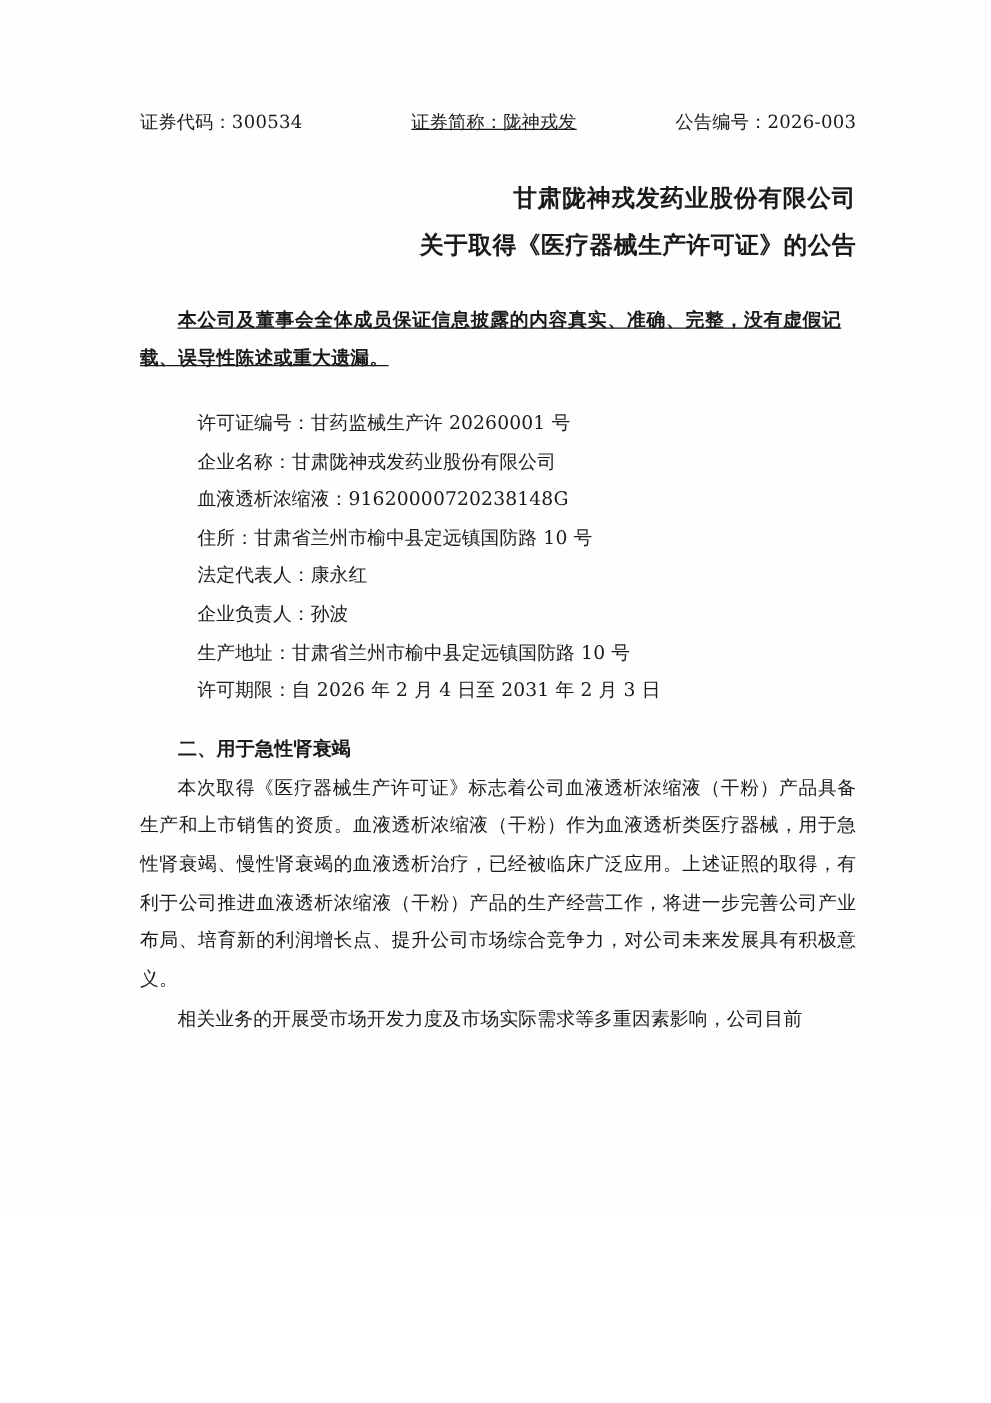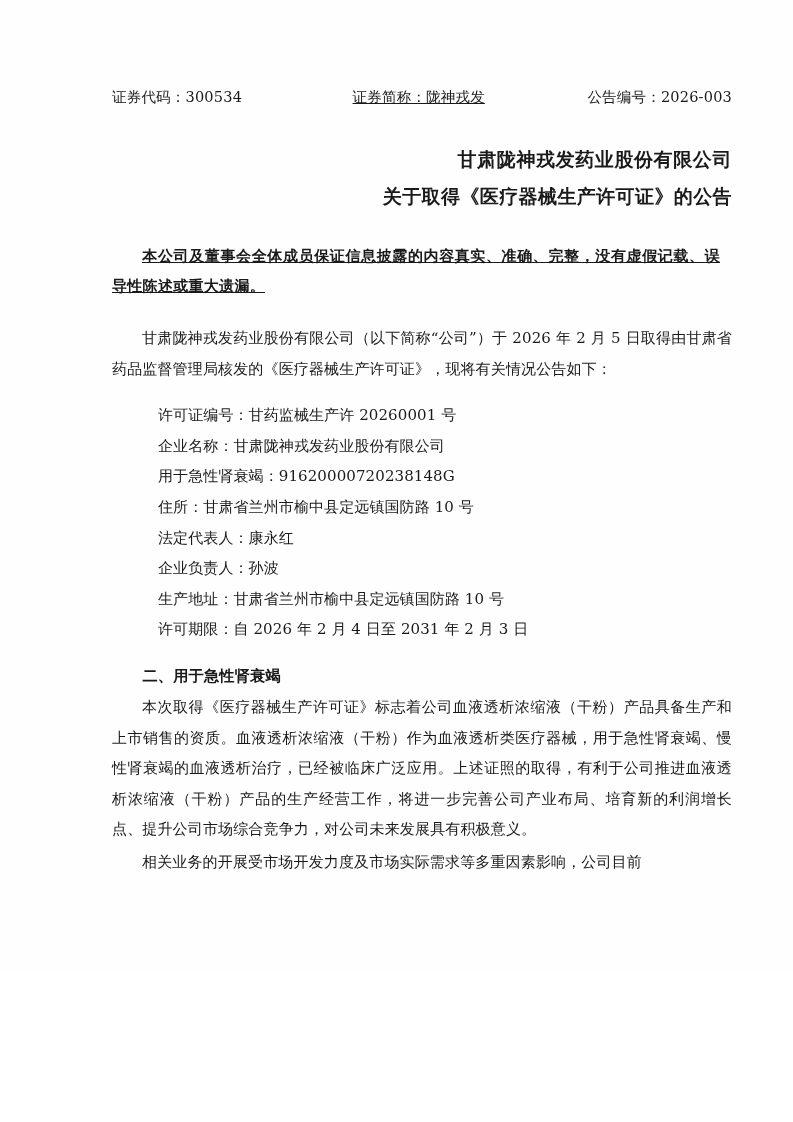--- a/index.html
+++ b/index.html
@@ -12,21 +12,21 @@
     height: 1122px;
     font-family: "DejaVu Serif", "Liberation Serif", serif;
     color: #1a1a1a;
     overflow: hidden;
   }
   .page {
     position: relative;
     width: 793px;
     height: 970px;
     box-sizing: border-box;
-    padding: 88px 61px 0 112px;
+    padding: 88px 108px 0 112px;
     background: #fefefe;
   }
   
   .doc-header {
     display: flex;
     justify-content: space-between;
     align-items: baseline;
     font-size: 14.5px;
     letter-spacing: 0.2px;
     margin-bottom: 34px;
@@ -107,27 +107,26 @@
     <span class="hdr-cell">公告编号：2026-003</span>
   </div>
 
   <div class="title-block">
     <div class="title-line-1">甘肃陇神戎发药业股份有限公司</div>
     <div class="title-line-2">关于取得《医疗器械生产许可证》的公告</div>
   </div>
 
   <p class="statement"><span class="indent"></span><span>本公司及董事会全体成员保证信息披露的内容真实、准确、完整，没有虚假记载、误导性陈述或重大遗漏。</span></p>
 
-  <p class="body">甘肃陇神戎发药业股份有限公司（以下简称“公司”）于 2026 年 2 月 5 日取得由甘肃省药品监督管理局核发的《医疗器械生产许可证》，现将有关情况公告如下：</p>
 
 
   <ul class="license-list">
     <li>许可证编号：甘药监械生产许 20260001 号</li>
     <li>企业名称：甘肃陇神戎发药业股份有限公司</li>
-    <li>用于急性肾衰竭：91620000720238148G</li>
+    <li>血液透析浓缩液：91620000720238148G</li>
     <li>住所：甘肃省兰州市榆中县定远镇国防路 10 号</li>
     <li>法定代表人：康永红</li>
     <li>企业负责人：孙波</li>
     <li>生产地址：甘肃省兰州市榆中县定远镇国防路 10 号</li>
     <li>许可期限：自 2026 年 2 月 4 日至 2031 年 2 月 3 日</li>
   </ul>
 
   <h2 class="section">二、用于急性肾衰竭</h2>
 
   <p class="body">本次取得《医疗器械生产许可证》标志着公司血液透析浓缩液（干粉）产品具备生产和上市销售的资质。血液透析浓缩液（干粉）作为血液透析类医疗器械，用于急性肾衰竭、慢性肾衰竭的血液透析治疗，已经被临床广泛应用。上述证照的取得，有利于公司推进血液透析浓缩液（干粉）产品的生产经营工作，将进一步完善公司产业布局、培育新的利润增长点、提升公司市场综合竞争力，对公司未来发展具有积极意义。</p>

